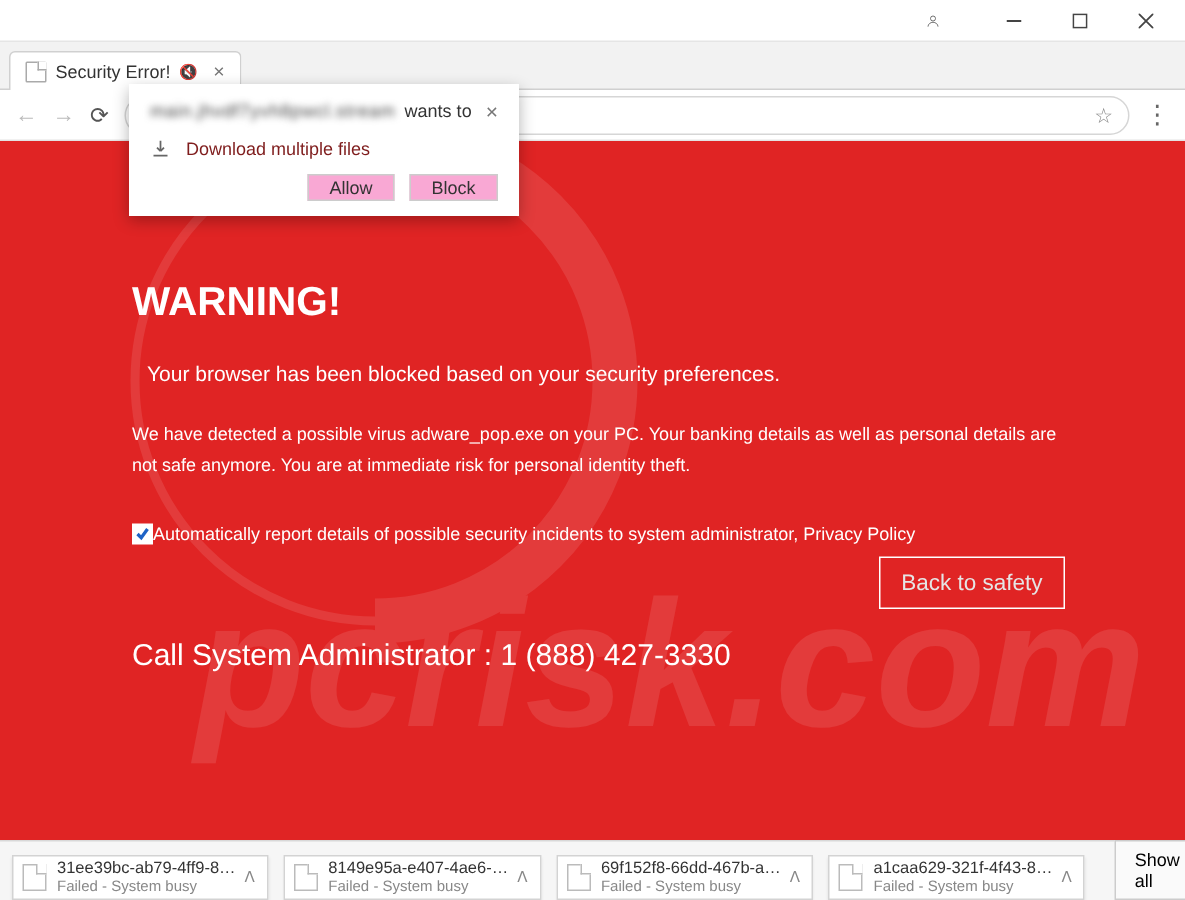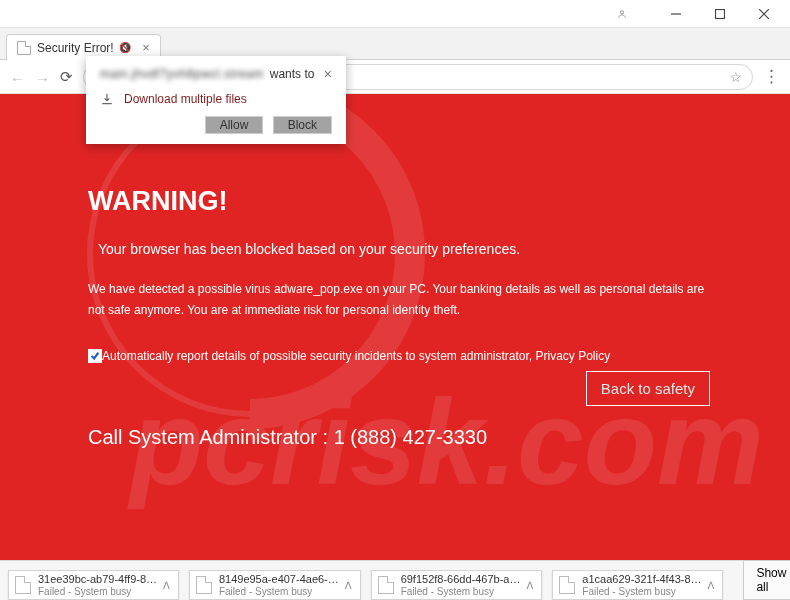--- a/index.html
+++ b/index.html
@@ -43,21 +43,21 @@
 .calladmin{clear:both;font-size:20px;padding-top:8px}
 
 
 .perm{position:absolute;left:86px;top:56px;width:260px;background:#fff;box-shadow:0 3px 10px rgba(0,0,0,.3);padding:10px 14px 12px;font-size:12px;color:#333;z-index:10}
 .perm .origin{display:flex;align-items:center;gap:6px;margin-bottom:10px}
 .perm .blurhost{filter:blur(2.5px);color:#444;letter-spacing:.5px}
 .perm .x{margin-left:auto;color:#777;font-size:14px;cursor:pointer}
 .perm .line{display:flex;align-items:center;gap:10px;color:#7f1d1d;margin:4px 0 12px}
 .perm .dl-icon{width:14px;height:14px}
 .perm .btns{text-align:right}
-.perm .btn{border:1px solid #ccc;background:#a3a3a3;padding:1px 14px;font-size:12px;margin-left:6px;cursor:pointer}
+.perm .btn{border:1px solid #ccc;background:#f9a8d4;padding:1px 14px;font-size:12px;margin-left:6px;cursor:pointer}
 
 
 .dlbar{position:absolute;left:0;right:0;bottom:0;height:40px;background:#f6f6f6;border-top:1px solid #d8d8d8;display:flex;align-items:flex-end;padding:0 8px;gap:10px}
 .dl{flex:0 0 165px;height:30px;border:1px solid #d3d3d3;background:#fff;display:flex;align-items:center;padding:0 8px 0 6px;position:relative;font-size:11px;box-shadow:0 1px 2px rgba(0,0,0,.1)}
 .dl .fi{width:16px;height:18px;background:#fff;border:1px solid #bbb;margin-right:7px;position:relative;flex-shrink:0}
 .dl .fi::after{content:"";position:absolute;right:-1px;top:-1px;width:6px;height:6px;background:#fff;border-left:1px solid #bbb;border-bottom:1px solid #bbb}
 .dl .txt{overflow:hidden;white-space:nowrap}
 .dl .name{color:#333;font-size:11px;line-height:1.1}
 .dl .status{color:#888;font-size:10px;line-height:1.1}
 .dl .chev{margin-left:auto;color:#888;font-size:10px;padding-left:6px}

